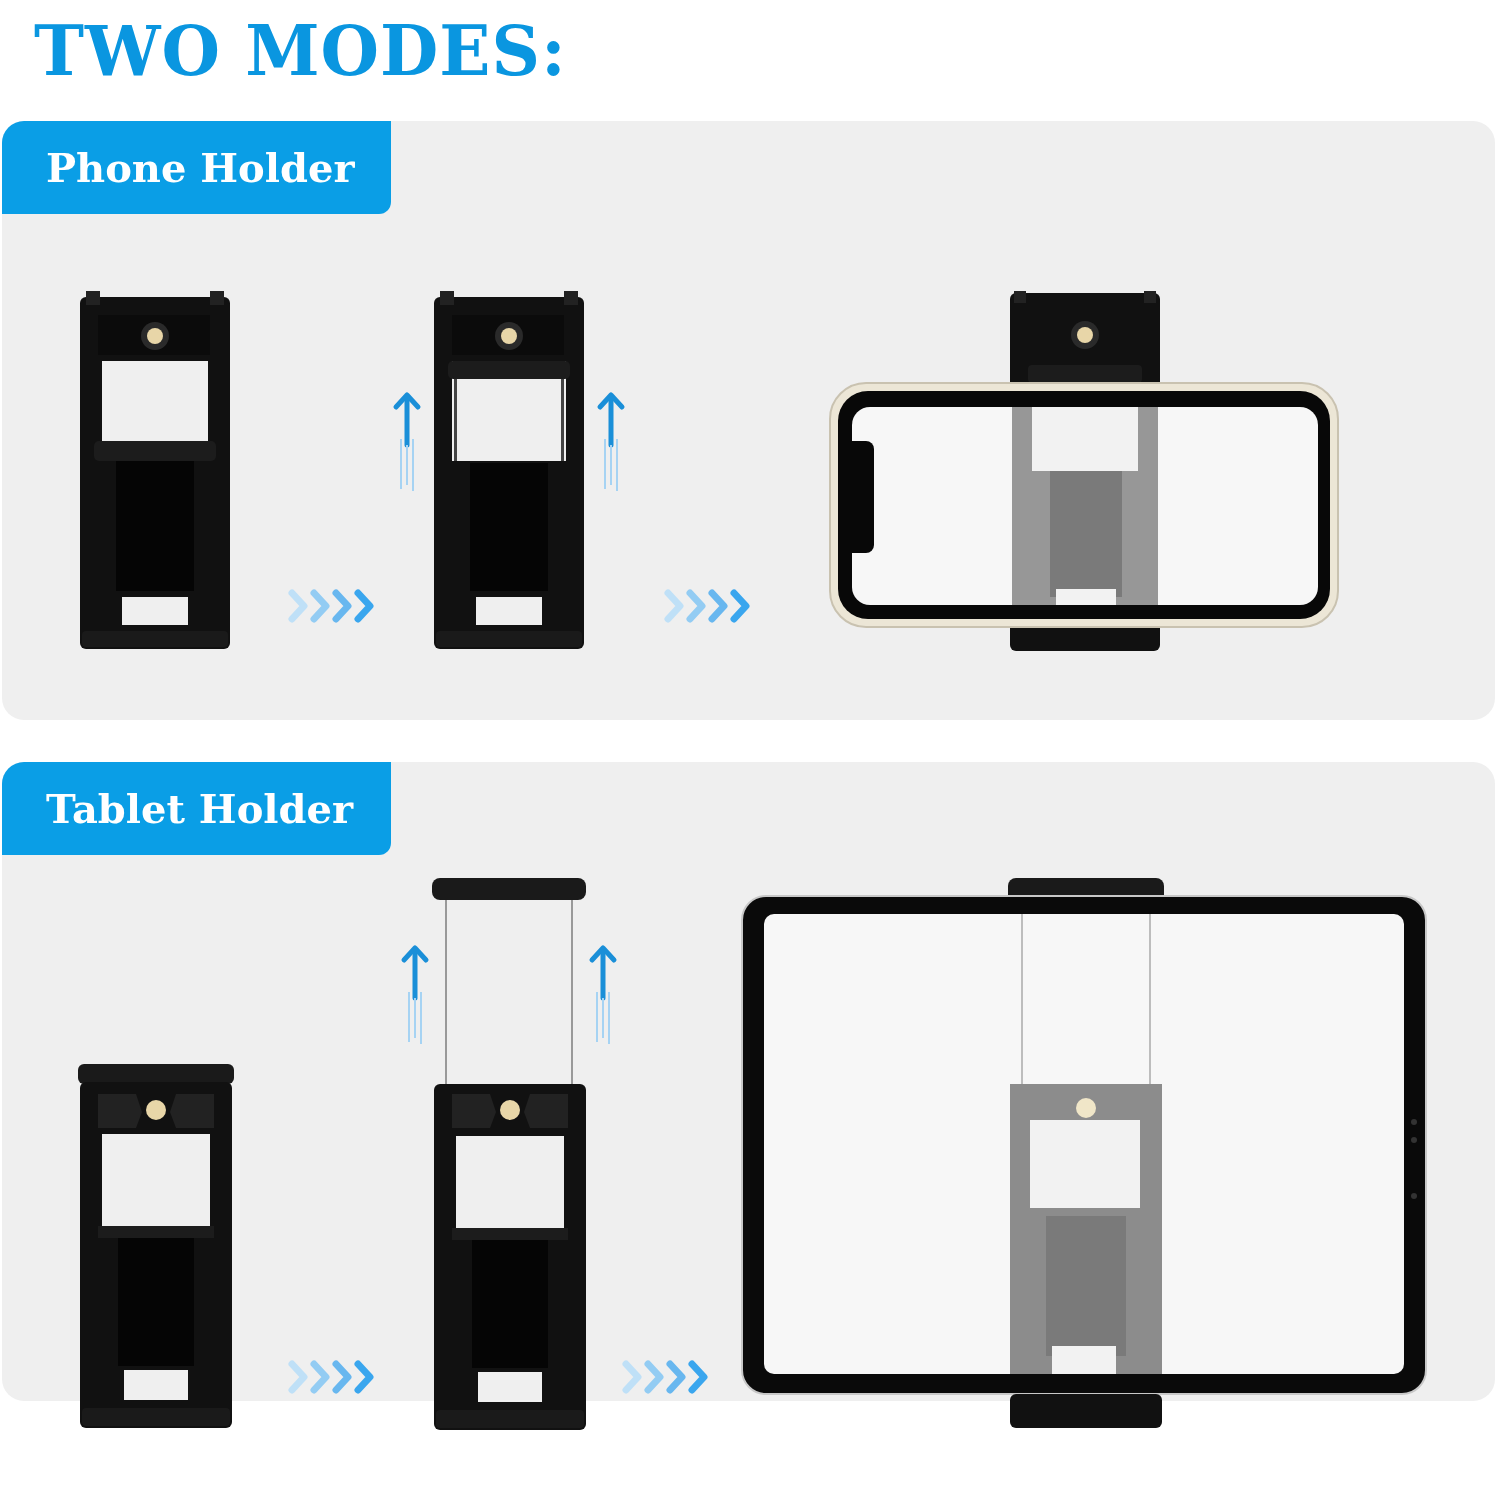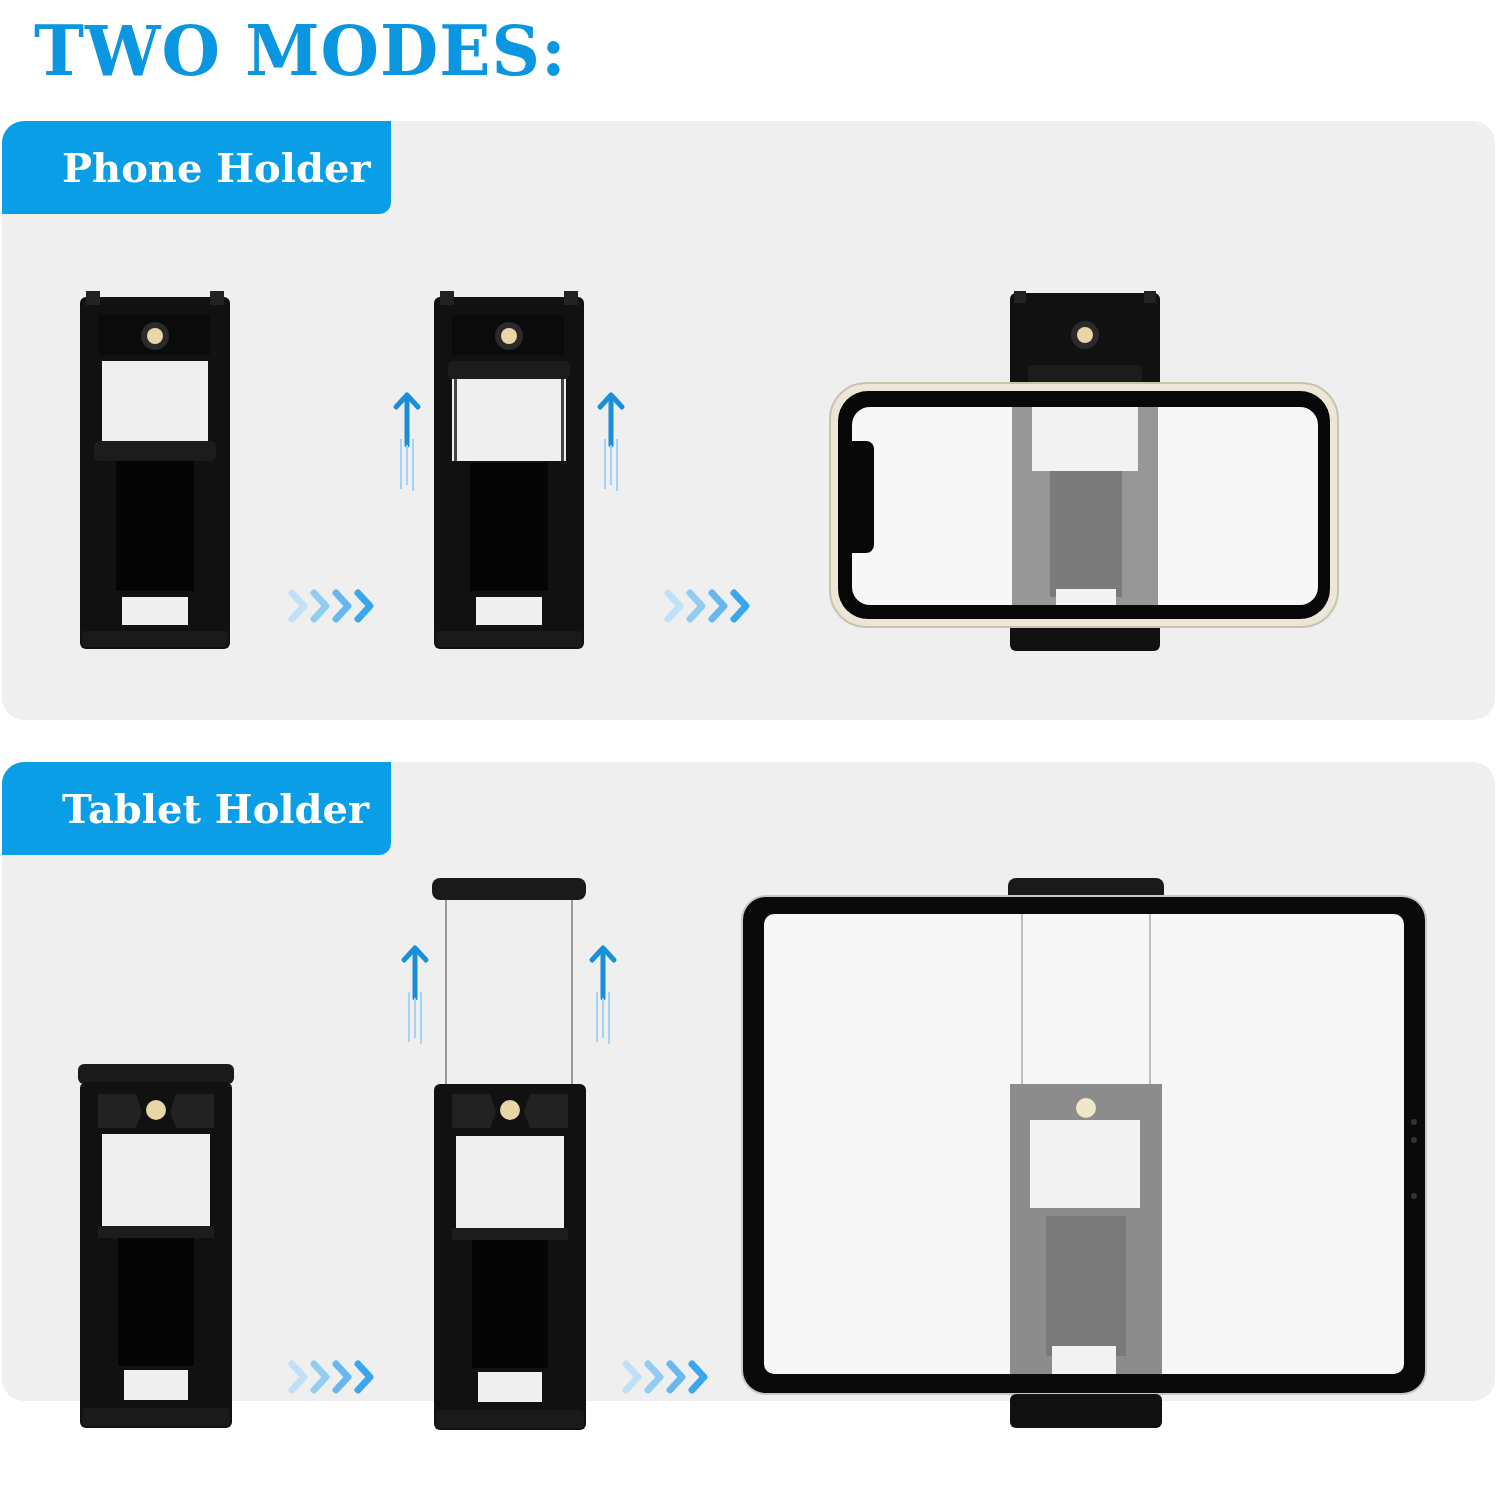--- a/index.html
+++ b/index.html
@@ -1,21 +1,21 @@
 <!DOCTYPE html>
 <html><head>
 <meta charset="utf-8">
 <style>
   html, body { margin:0; padding:0; }
   body { width:1496px; height:1496px; background:#ffffff; position:relative; overflow:hidden; font-family:"DejaVu Serif", serif; }
   .title { position:absolute; left:34px; top:6px; font-family:"DejaVu Serif", serif; font-weight:bold; font-size:70px; color:#0a96e0; letter-spacing:1px; line-height:90px; transform:scaleX(0.96); transform-origin:left; }
   .panel { position:absolute; left:2px; width:1493px; background:#efefef; border-radius:22px; }
   .panel-phone { top:121px; height:599px; }
   .panel-tablet { top:762px; height:639px; }
-  .tab { position:absolute; left:0; top:0; width:389px; height:93px; background:#0a9ee6; border-radius:22px 0 12px 0; color:#fff; font-family:"DejaVu Serif", serif; font-weight:bold; font-size:40px; line-height:93px; padding-left:60px; box-sizing:border-box; }
+  .tab { position:absolute; left:0; top:0; width:389px; height:93px; background:#0a9ee6; border-radius:22px 0 12px 0; color:#fff; font-family:"DejaVu Serif", serif; font-weight:bold; font-size:40px; line-height:93px; padding-left:44px; box-sizing:border-box; }
   .abs { position:absolute; }
   svg { display:block; }
 </style>
 </head>
 <body>
 
 <div class="title">TWO MODES:</div>
 
 <div class="panel panel-phone">
   <div class="tab">Phone Holder</div>

